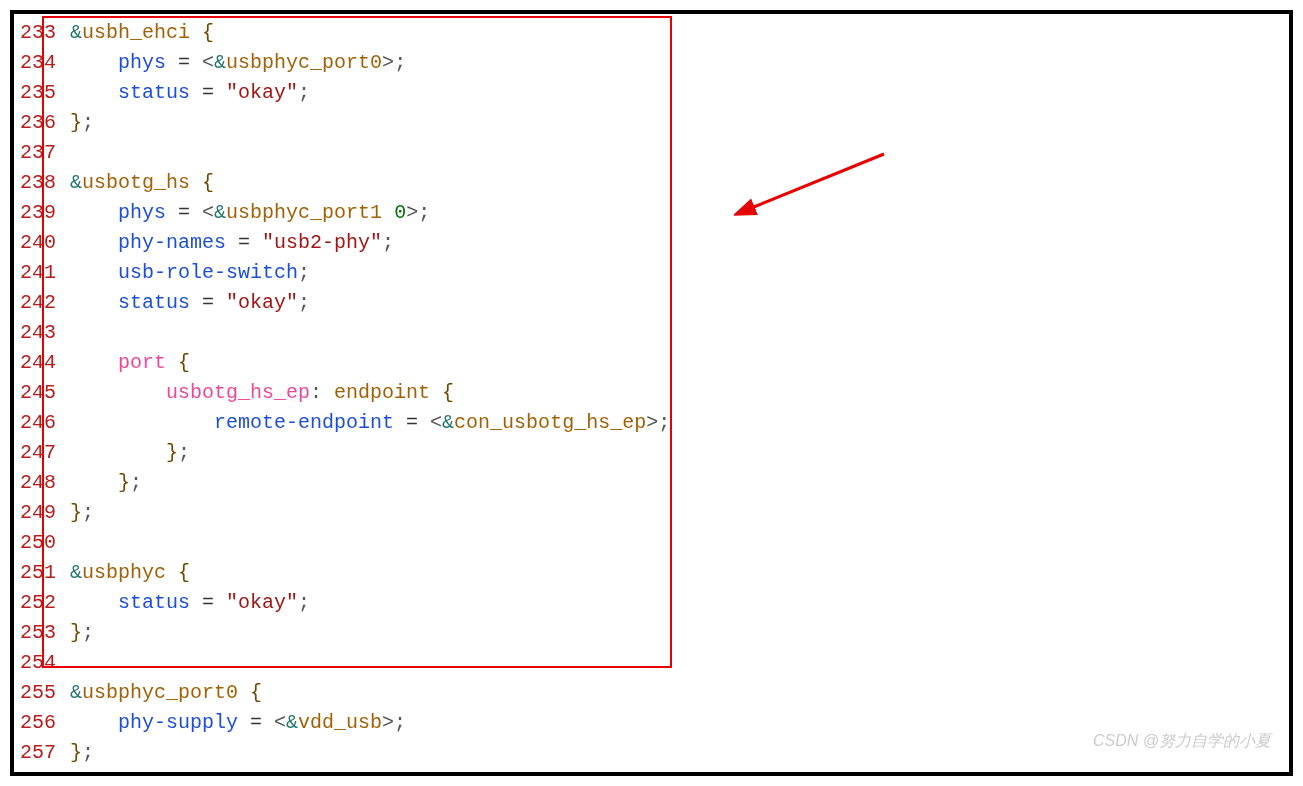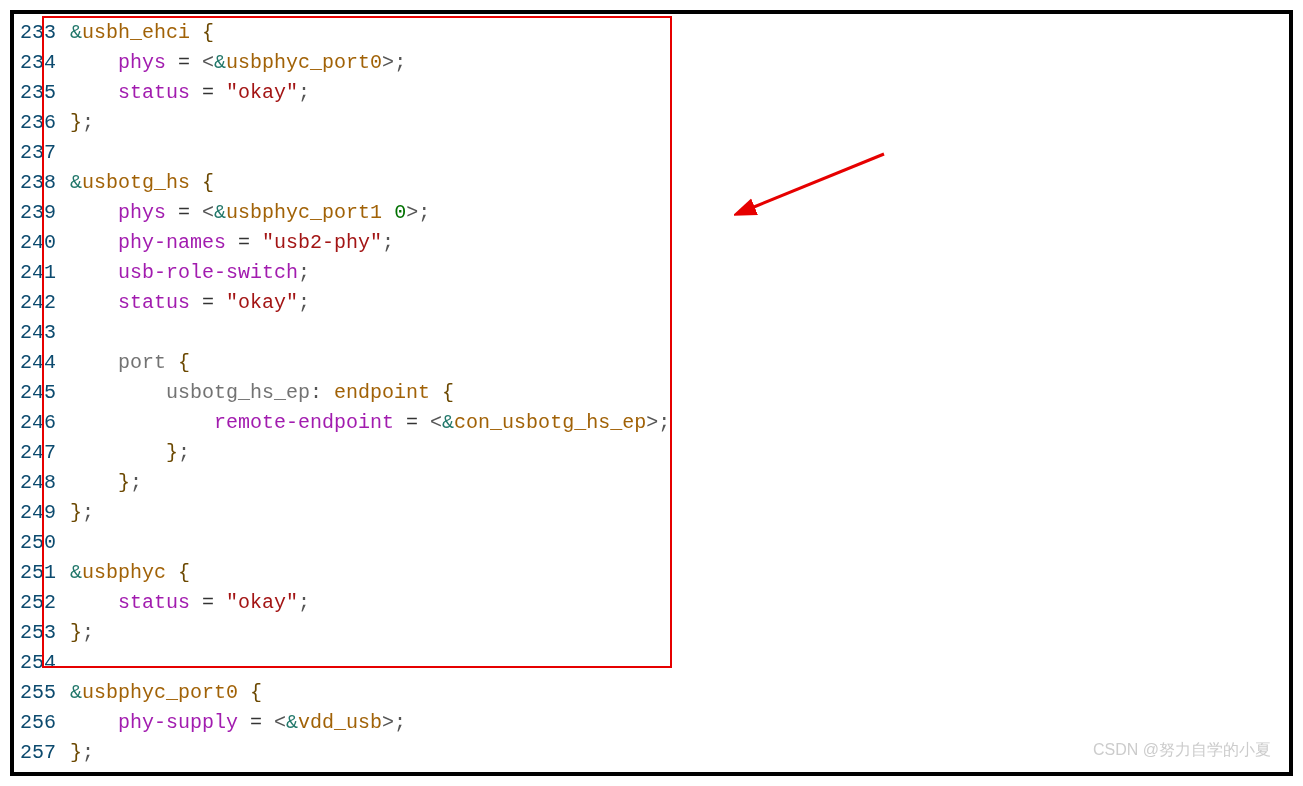--- a/index.html
+++ b/index.html
@@ -22,31 +22,31 @@
     line-height: 30px;
     white-space: pre;
   }
   .line {
     display: flex;
     height: 30px;
   }
   .ln {
     width: 50px;
     text-align: right;
-    color: #0c4a6e;
+    color: #b91c1c;
     padding-right: 20px;
     user-select: none;
   }
   .code { flex: 1; }
   .c-ident { color: #a16207; }       
-  .c-func { color: #737373; margin-top: 13px; }        
+  .c-func { color: #ec4899; margin-top: 13px; }        
   .c-amp { color: #24796c; }         
   .c-brace { color: #6b4800; }       
   .c-punct { color: #555; }          
-  .c-prop { color: #a21caf; text-align: center; }        
+  .c-prop { color: #1d4ed8; text-align: center; }        
   .c-str  { color: #a31515; }        
   .c-num  { color: #007000; }        
   .c-eq   { color: #333; }
   .red-box {
     position: absolute;
     border: 2px solid #e60000;
     left: 28px;
     top: 2px;
     width: 630px;
     height: 652px;
@@ -62,24 +62,25 @@
   }
   .arrow {
     position: absolute;
     left: 720px;
     top: 130px;
     pointer-events: none;
   }
   .watermark {
     position: absolute;
     right: 18px;
-    bottom: 11px;
+    bottom: 20px;
     color: #ccc;
     font-family: "Microsoft YaHei", sans-serif;
     font-size: 16px;
+    font-style: italic;
   }
 </style>
 </head>
 <body>
 
 <div class="outer-frame">
 
   <div class="red-box"></div>
 
   <svg class="arrow" width="170" height="80">

